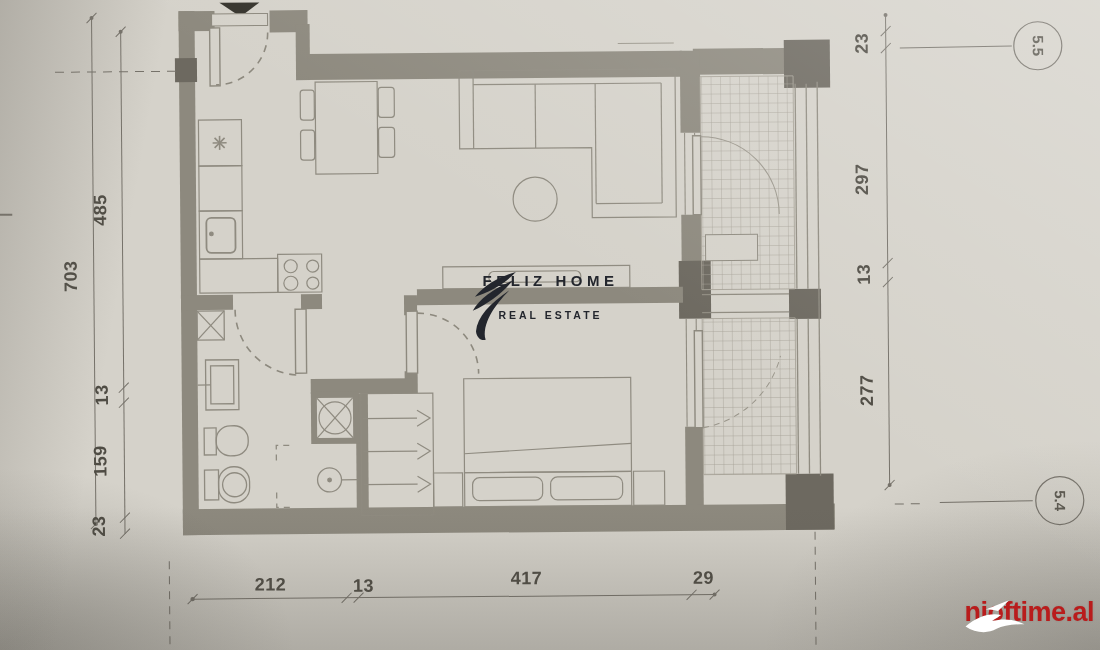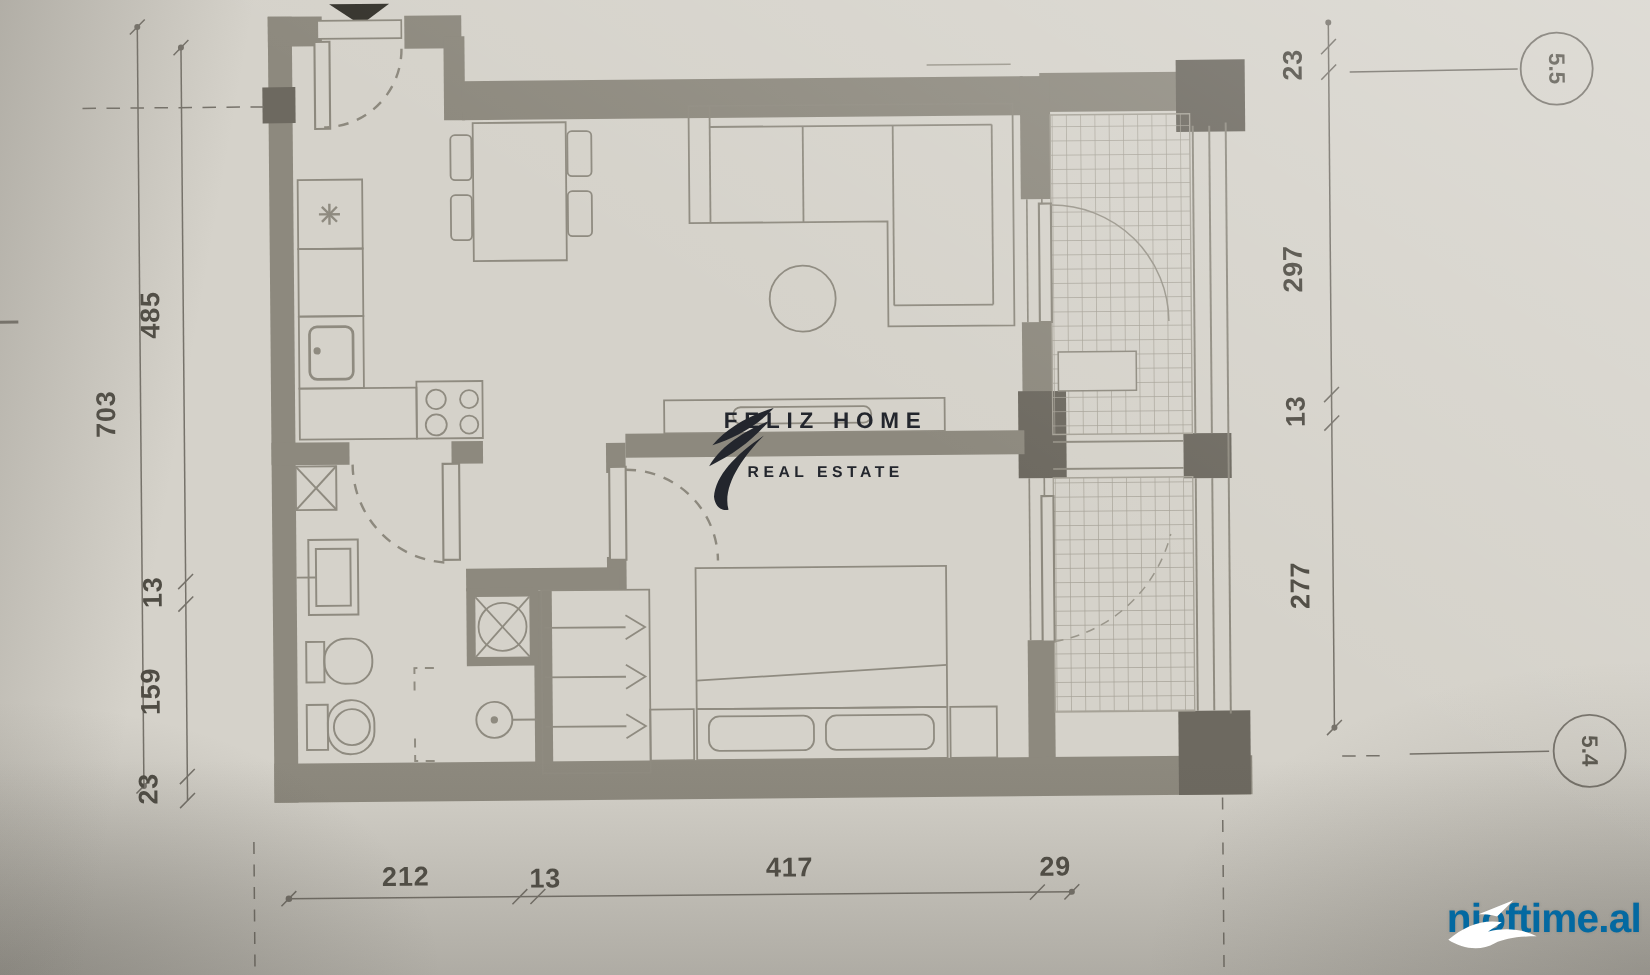--- a/index.html
+++ b/index.html
@@ -15,21 +15,21 @@
       radial-gradient(420px 260px at 0% 100%, rgba(70,68,62,.35), rgba(0,0,0,0) 70%),
       radial-gradient(480px 300px at 100% 100%, rgba(84,81,74,.28), rgba(0,0,0,0) 70%);}
   .dim{font-size:18px;font-weight:600;fill:#4f4c44;letter-spacing:.5px;}
   .axis{font-size:15px;font-weight:600;fill:#5a574e;}
   
   .logo{position:absolute;left:463px;top:272px;width:175px;text-align:center;color:#23262d;}
   .logo .flame{display:block;margin:0 auto 4px auto;}
   .logo .t1{font-size:15px;font-weight:700;letter-spacing:4.5px;white-space:nowrap;}
   .logo .t2{font-size:10.5px;font-weight:700;letter-spacing:3px;margin-top:20px;white-space:nowrap;}
   
-  .wm{position:absolute;right:6px;bottom:22px;display:flex;align-items:center;color:#0369a1;}
+  .wm{position:absolute;right:6px;bottom:22px;display:flex;align-items:center;color:#b91c1c;}
   .wm .txt{font-size:27px;font-weight:700;letter-spacing:-.5px;white-space:nowrap;
            text-shadow:0 0 2px rgba(90,88,80,.25);}
 </style>
 </head>
 <body>
 
 <div class="stage">
 
 <svg width="1100" height="650" viewBox="0 0 1100 650">
   <defs>

